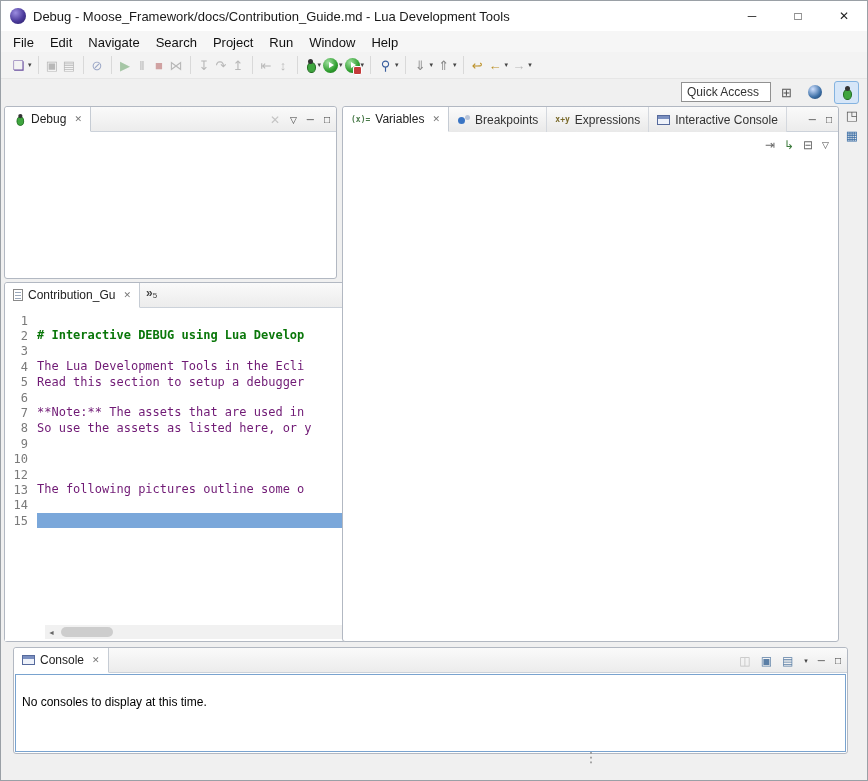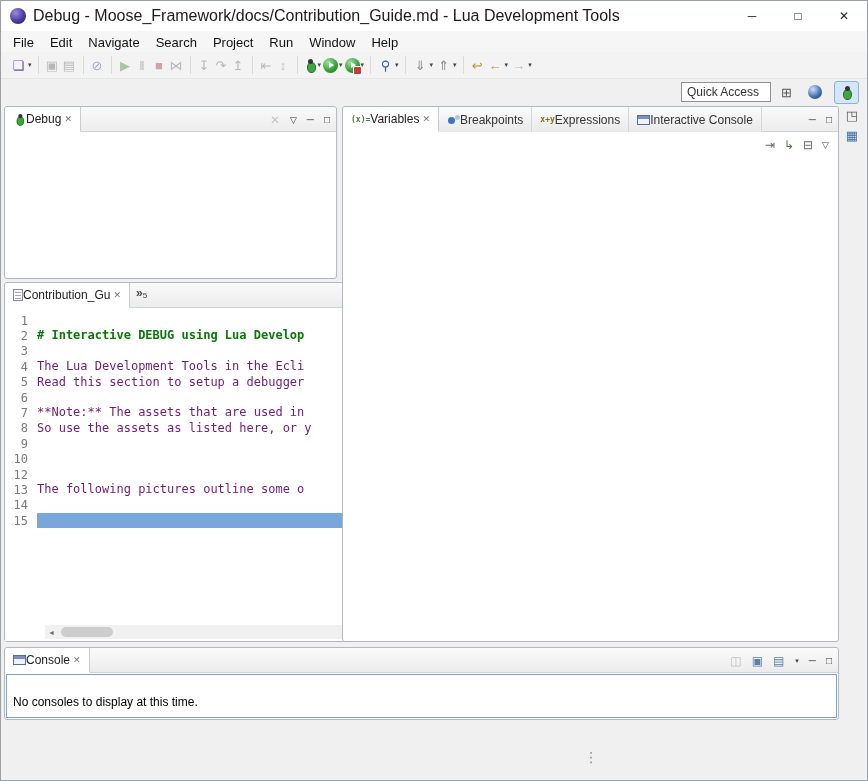--- a/index.html
+++ b/index.html
@@ -4,21 +4,21 @@
 <style>
   * { margin:0; padding:0; box-sizing:border-box; }
   html,body { background:#d4d4d4; }
   body { font-family:"Liberation Sans", sans-serif; }
   .window { position:relative; width:868px; height:781px; background:#f0f0f0; border:1px solid #9aa0a6; overflow:hidden; }
 
   
   .titlebar { position:absolute; left:0; top:0; right:0; height:30px; background:#ffffff; display:flex; align-items:center; }
   .app-icon { width:16px; height:16px; margin:0 7px 0 9px; border-radius:50%;
               background:radial-gradient(circle at 35% 30%, #9b8ce0, #4b3a9b 55%, #241a5e); flex:none; }
-  .title-text { font-size:16px; color:#1a1a1a; white-space:nowrap; }
+  .title-text { font-size:13px; color:#1a1a1a; white-space:nowrap; }
   .win-controls { position:absolute; right:0; top:0; height:30px; display:flex; }
   .win-btn { width:46px; height:30px; display:flex; align-items:center; justify-content:center; font-size:12px; color:#222; }
 
   
   .menubar { position:absolute; top:30px; left:0; right:0; height:21px; background:#f6f6f6; display:flex; align-items:flex-end; padding-left:4px; }
   .menu-item { padding:2px 8px; font-size:13px; color:#111; }
 
   
   .toolbar { position:absolute; top:51px; left:0; right:0; height:27px; background:#f3f3f3; border-bottom:1px solid #e6e6e6;
              display:flex; align-items:center; padding-left:8px; }
@@ -40,31 +40,31 @@
   .qa-row { position:absolute; top:79px; right:8px; height:24px; display:flex; align-items:center; gap:7px; }
   .quick-access { width:90px; height:20px; border:1px solid #919191; background:#fff; font-size:12px; color:#333; padding-left:5px; line-height:18px; }
   .persp-btn { width:25px; height:23px; display:flex; align-items:center; justify-content:center; border-radius:3px; }
   .persp-btn.active { background:#d6e6f8; border:1px solid #84b3e0; }
   .sphere { width:14px; height:14px; border-radius:50%; background:radial-gradient(circle at 35% 30%, #cfe0ff, #3b6ea5 60%, #1d3a5f); }
 
   
   .panel { position:absolute; background:#fff; border:1px solid #b2b8c2; border-radius:3px; }
   .panel-header { position:absolute; top:0; left:0; right:0; height:25px; background:linear-gradient(#fafafa,#ececec);
                   border-bottom:1px solid #ccd2da; border-radius:3px 3px 0 0; display:flex; align-items:stretch; }
-  .tab { height:25px; display:flex; align-items:center; padding:0 8px; font-size:12px; color:#222; position:relative; }
+  .tab { height:25px; display:flex; align-items:center; gap:5px; padding:0 8px; font-size:12px; color:#222; position:relative; }
   .tab.active { background:#fff; border-right:1px solid #c6ccd4; border-top-left-radius:3px; margin-bottom:-1px; border-bottom:1px solid #fff; }
   .tab.inactive { background:linear-gradient(#fbfbfb,#e9e9e9); border-right:1px solid #d4d8de; color:#333; }
   .tab-close { font-size:9px; color:#777; margin-left:3px; }
   .hdr-controls { position:absolute; right:6px; top:0; height:25px; display:flex; align-items:center; gap:10px; font-size:10px; color:#333; }
   .hdr-ico { font-size:12px; line-height:1; }
 
   .panel-debug     { left:3px;  top:105px; width:333px; height:173px; }
   .panel-editor    { left:3px;  top:281px; width:395px; height:360px; }
   .panel-variables { left:341px; top:105px; width:497px; height:536px; }
-  .panel-console   { left:3px;  top:646px; width:835px; height:73px; }
+  .panel-console   { left:12px;  top:646px; width:835px; height:107px; }
 
   
   .doc-icon { width:10px; height:12px; background:#fff; border:1px solid #8a8a8a; position:relative; flex:none; }
   .doc-icon::after { content:""; position:absolute; left:1px; top:2px; width:6px; height:7px;
                      background:repeating-linear-gradient(#9aa8bb 0 1px, transparent 1px 3px); }
   .cons-icon { width:13px; height:10px; border:1px solid #566a9c; background:#eef2fa; position:relative; flex:none; }
   .cons-icon::before { content:""; position:absolute; left:0; top:0; right:0; height:3px; background:#7a8fc0; }
   .bp-icon { width:13px; height:12px; position:relative; flex:none; }
   .bp-icon::before { content:""; position:absolute; left:1px; top:3px; width:7px; height:7px; border-radius:50%; background:#3a75c4; }
   .bp-icon::after  { content:""; position:absolute; right:0; top:1px; width:5px; height:5px; border-radius:50%; background:#b8c4d8; }

